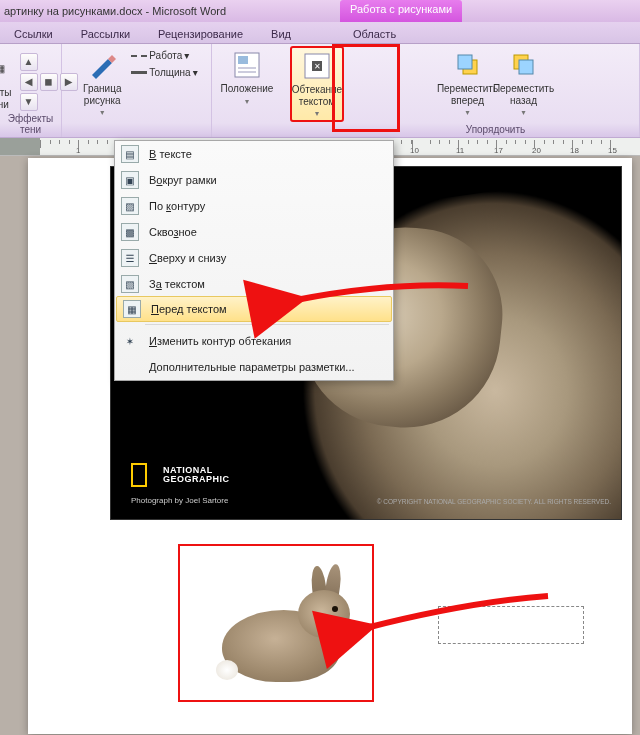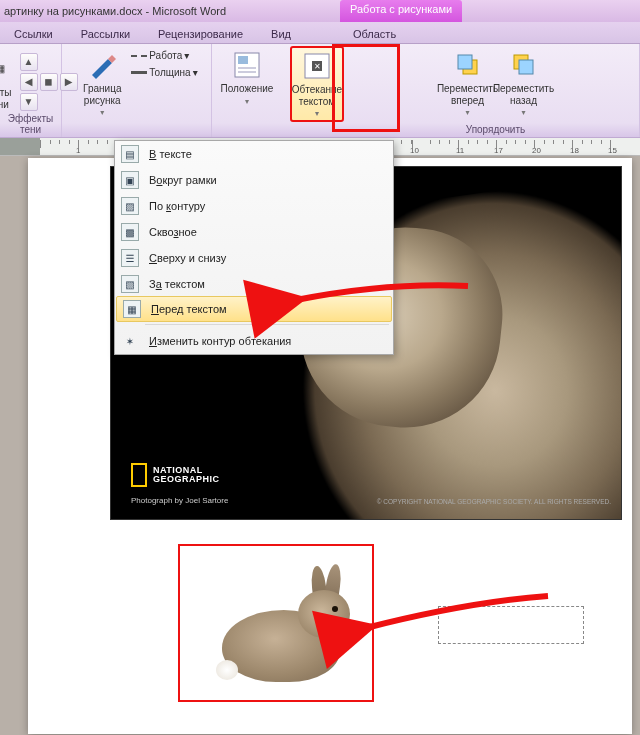--- a/index.html
+++ b/index.html
@@ -23,21 +23,21 @@
   .small-label { font-size:10px; color:#333; display:flex; align-items:center; gap:2px;}
   .ruler { height:18px; background:#eef0ee; position:relative; border-bottom:1px solid #bbb; overflow:hidden;}
   .ruler .dark { position:absolute; left:0; top:0; bottom:0; width:40px; background:#9aa09a;}
   .ruler .ticks { position:absolute; left:40px; right:0; top:0; bottom:0; font-size:8px; color:#555; }
   .tick { position:absolute; top:2px; border-left:1px solid #888; height:4px;}
   .tick.big { height:8px;}
   .tick .num { position:absolute; top:6px; left:-3px; }
   .canvas { position:absolute; top:156px; left:0; right:0; bottom:0; background:#b8b0a8; }
   .page { position:absolute; left:28px; top:2px; width:604px; height:576px; background:#fff; box-shadow:0 2px 8px rgba(0,0,0,.3); }
   .wolf { position:absolute; left:82px; top:8px; width:512px; height:354px; background:#000; border:1px solid #333; overflow:hidden; }
-  .wolf .natgeo { position:absolute; left:20px; bottom:32px; display:flex; align-items:center; gap:6px; }
+  .wolf .natgeo { position:absolute; left:20px; bottom:32px; display:flex; align-items:center; gap:16px; }
   .ngb { width:16px; height:24px; border:2px solid #fc0; }
   .ngt { color:#fff; font-size:9px; font-weight:700; line-height:1; letter-spacing:.5px;}
   .wolf .credit { position:absolute; left:20px; bottom:14px; color:#ccc; font-size:8px;text-align:right; }
   .wolf .copy { position:absolute; right:10px; bottom:14px; color:#aaa; font-size:6.5px; }
   .wolf-body { position:absolute; right:-40px; bottom:-40px; width:420px; height:360px; background:
      radial-gradient(ellipse 240px 250px at 60% 55%, #c9b89f 0%, #a8987d 30%, #7b6a53 55%, #4a3d2e 75%, transparent 80%);
      border-radius:50% 40% 30% 60%; transform:rotate(-8deg); filter:blur(.5px);}
   .wolf-head { position:absolute; right:120px; top:60px; width:200px; height:200px; background:
      radial-gradient(ellipse at 40% 45%, #d8cbb5 0%, #b9a88c 35%, #8a7960 60%, #5a4b3a 85%);
      border-radius:55% 45% 50% 50%; transform:rotate(6deg);}
@@ -343,20 +343,24 @@
     </div>
   <div class="dd-item hl">
       <div class="dd-ico">▦</div>
       <span><span class="u">П</span>еред текстом</span>
     </div>
   <div class="dd-sep"></div>
   <div class="dd-item">
       <div class="dd-ico noborder">✶</div>
       <span><span class="u">И</span>зменить контур обтекания</span>
     </div>
+  <div class="dd-item">
+      <div class="dd-ico noborder"></div>
+      <span><span class="u">Д</span>ополнительные параметры разметки...</span>
+    </div>
 </div>
 
 <svg class="arrow" style="left:288px;top:276px" width="190" height="40">
   <defs>
       <marker id="ah1" markerWidth="12" markerHeight="12" refX="2" refY="5" orient="auto">
         <path d="M10 0 L0 5 L10 10 Z" fill="#e11"></path>
       </marker>
     </defs>
   <path d="M180 10 Q100 6 8 24" stroke="#e11" stroke-width="6" fill="none" marker-end="url(#ah1)"></path>
 </svg>

